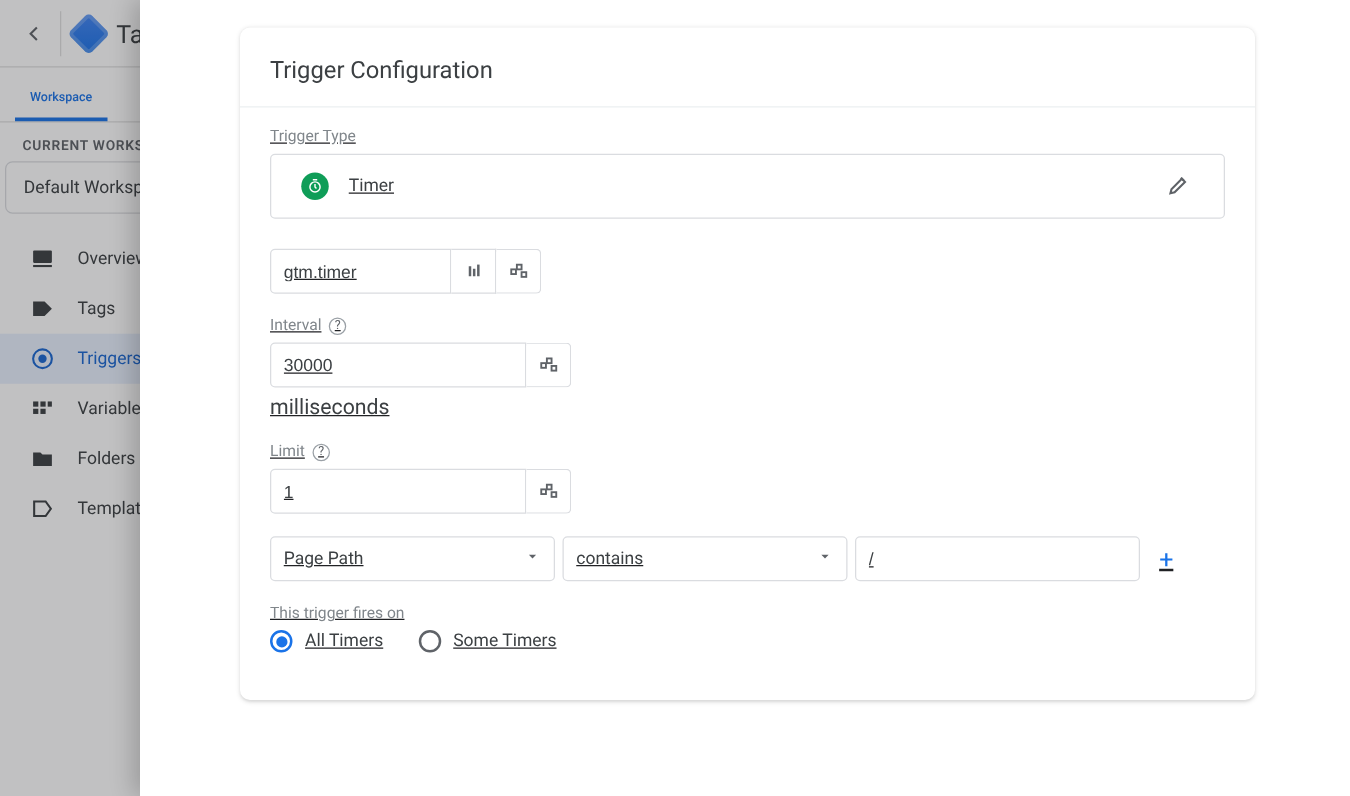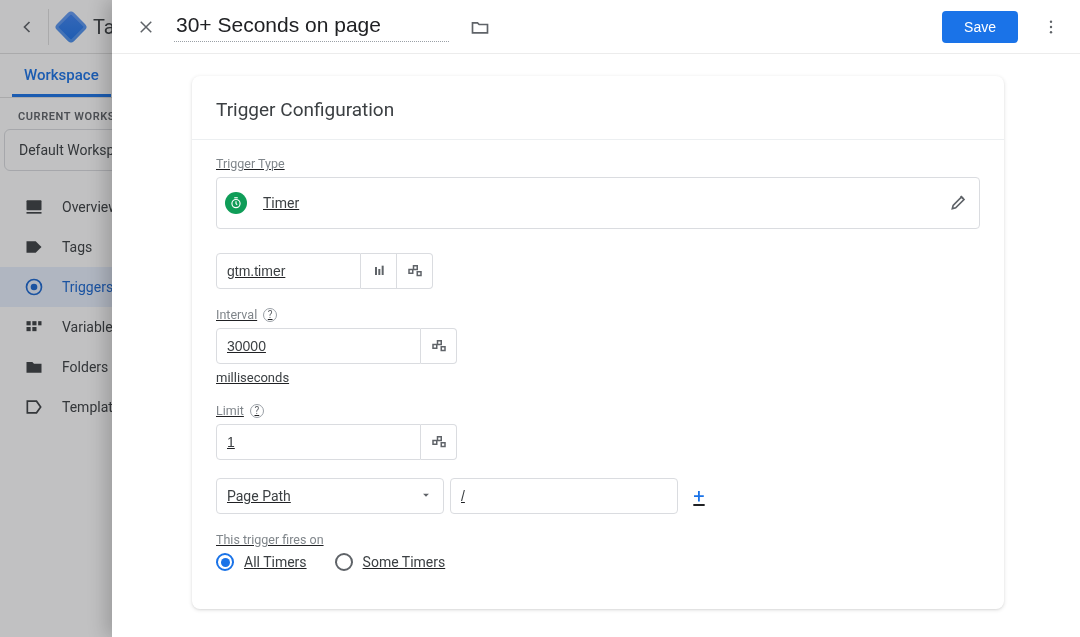--- a/index.html
+++ b/index.html
@@ -7,21 +7,21 @@
   .app { position: relative; width: 1080px; height: 637px; }
 
   
   .topbar { height: 54px; display: flex; align-items: center; border-bottom: 1px solid #e0e0e0; padding: 0 8px; }
   .icon-btn { width: 38px; height: 38px; display: flex; align-items: center; justify-content: center; color: #5f6368; cursor: pointer; border-radius: 50%; }
   .icon-btn svg { width: 20px; height: 20px; }
   .logo { width: 24px; height: 24px; transform: rotate(45deg); background: linear-gradient(135deg,#4285f4,#1a73e8); border-radius: 4px; margin: 0 10px 0 4px; box-shadow: inset 0 0 0 3px rgba(255,255,255,0.2); }
   .taghdr { font-size: 20px; color: #3c4043; }
 
   .tabbar { height: 44px; border-bottom: 1px solid #e0e0e0; display: flex; align-items: flex-end; padding-left: 12px; }
-  .tab { font-size: 15px; font-weight: 500; color: #1a73e8; padding: 12px 12px 10px; border-bottom: 3px solid #1a73e8; }
+  .tab { font-size: 10px; font-weight: 500; color: #1a73e8; padding: 12px 12px 10px; border-bottom: 3px solid #1a73e8; }
 
   .sidebar { width: 240px; }
   .ws-label { font-size: 11px; letter-spacing: 0.6px; font-weight: 600; color: #5f6368; padding: 12px 18px 6px; text-transform: uppercase; }
   .ws-select { margin: 0 0 10px 4px; border: 1px solid #dadce0; border-radius: 6px; padding: 12px 14px; font-size: 14px; color: #3c4043; width: 220px; background: #fff; }
   .navlist { padding-top: 6px; }
   .navitem { display: flex; align-items: center; gap: 18px; padding: 10px 18px 10px 24px; font-size: 14px; color: #3c4043; cursor: pointer; }
   .navitem.active { background: #e8f0fe; color: #1967d2; }
   .navitem .nicon { width: 20px; height: 20px; display: flex; align-items: center; justify-content: center; }
   .navitem .nicon svg { width: 20px; height: 20px; }
 
@@ -38,32 +38,32 @@
   .save-btn { background: #1a73e8; color: #fff; border: none; border-radius: 4px; padding: 0 22px; height: 32px; font-size: 14px; font-weight: 500; cursor: pointer; margin-right: 6px; }
   .more-btn { width: 38px; height: 38px; display:flex; align-items:center; justify-content:center; color:#5f6368; cursor:pointer; border-radius:50%; }
   .more-btn svg{width:18px;height:18px;}
 
   .panel-body { flex:1; overflow:auto; padding: 22px 60px 40px 80px; background: #fff; }
   .card { width: 812px; background:#fff; border-radius:8px; box-shadow: 0 1px 4px rgba(0,0,0,0.12), 0 1px 2px rgba(0,0,0,0.06); padding: 0; }
   .card-hd { font-size: 19px; color:#3c4043; padding: 22px 24px 18px; border-bottom: 1px solid #eceff1; }
   .card-bd { padding: 16px 24px 24px; text-decoration: underline; }
   .lbl { font-size: 12.5px; color:#80868b; margin-bottom: 6px; display:flex; align-items:center; gap:6px; }
   .help { width:14px; height:14px; border:1px solid #9aa0a6; border-radius:50%; display:inline-flex; align-items:center; justify-content:center; font-size:10px; color:#5f6368; cursor:pointer; }
-  .type-box { border:1px solid #dadce0; border-radius:4px; padding: 14px 8px; display:flex; align-items:center; gap: 16px; margin-bottom: 24px; }
+  .type-box { border:1px solid #dadce0; border-radius:4px; padding: 14px 24px; display:flex; align-items:center; gap: 16px; margin-bottom: 24px; }
   .type-ic { width:22px; height:22px; border-radius:50%; background:#0f9d58; display:flex; align-items:center; justify-content:center; }
   .type-ic svg { width:14px; height:14px; fill:#fff; stroke:#fff; }
   .type-name { font-size:14px; color:#3c4043; flex:1; }
   .edit-ic { width:22px; height:22px; color:#5f6368; cursor:pointer; }
   .edit-ic svg{width:20px;height:20px;}
 
   .field-row { display:flex; align-items:center; gap:0; margin-bottom: 4px; }
   .tinput { border:1px solid #dadce0; border-radius:4px 0 0 4px; height:36px; padding: 0 10px; font-size:14px; color:#3c4043; width: 205px; outline:none; }
   .mid-btn { width:36px; height:36px; border:1px solid #dadce0; border-left:none; display:flex; align-items:center; justify-content:center; color:#5f6368; cursor:pointer; background:#fff; }
   .end-btn { width:36px; height:36px; border:1px solid #dadce0; border-left:none; display:flex; align-items:center; justify-content:center; color:#5f6368; cursor:pointer; border-radius:0 4px 4px 0; background:#fff; }
-  .sub { font-size:13px; color:#3c4043; margin-top:6px; }
+  .sub { font-size:17px; color:#3c4043; margin-top:6px; }
   .block { margin-bottom: 18px; }
 
   .cond-row { display:flex; align-items:center; gap:6px; }
   .select { border:1px solid #dadce0; border-radius:4px; height:36px; padding: 8px 10px; font-size:14px; color:#3c4043; display:flex; align-items:center; justify-content:space-between; background:#fff; cursor:pointer; }
   .caret svg { width:14px; height:14px; color:#5f6368; }
   .add-btn { width:30px; height:30px; display:flex; align-items:center; justify-content:center; color:#1a73e8; cursor:pointer; border-radius:50%; font-size:20px; }
 
   .radio-row { display:flex; align-items:center; gap: 28px; margin-top:6px; }
   .radio { display:flex; align-items:center; gap:10px; font-size:14px; color:#3c4043; cursor:pointer; }
   .rdot { width:18px; height:18px; border:2px solid #5f6368; border-radius:50%; display:flex; align-items:center; justify-content:center; }
@@ -144,42 +144,20 @@
               <path d="M4 5h11l5 7-5 7H4z"></path>
             </svg>
           </span>
           <span>Templates</span>
         </div>
       </div>
   </div>
 
   <div class="scrim"></div>
   <div class="panel">
-    <div class="panel-head">
-      <div class="close-btn">
-        <svg viewBox="0 0 24 24" fill="none" stroke="currentColor" stroke-width="2">
-            <path d="M5 5l14 14M19 5L5 19"></path>
-          </svg>
-      </div>
-      <input class="title-input" value="30+ Seconds on page" style="">
-      <div class="folder-btn">
-        <svg viewBox="0 0 24 24" fill="none" stroke="currentColor" stroke-width="2">
-            <path d="M3 7h6l2 2h10v10H3z"></path>
-          </svg>
-      </div>
-      <div class="spacer"></div>
-      <button class="save-btn">Save</button>
-      <div class="more-btn">
-        <svg viewBox="0 0 24 24" fill="currentColor">
-            <circle cx="12" cy="5" r="1.6"></circle>
-            <circle cx="12" cy="12" r="1.6"></circle>
-            <circle cx="12" cy="19" r="1.6"></circle>
-          </svg>
-      </div>
-    </div>
     <div class="panel-body">
       <div class="card">
         <div class="card-hd">Trigger Configuration</div>
         <div class="card-bd">
 
           <div class="lbl">Trigger Type</div>
           <div class="type-box">
             <div class="type-ic">
               <svg viewBox="0 0 24 24">
                   <circle cx="12" cy="13" r="7" fill="none" stroke="#fff" stroke-width="2"></circle>
@@ -248,20 +226,26 @@
                     <rect x="15" y="13" width="5" height="5"></rect>
                   </svg>
               </div>
             </div>
           </div>
 
           <div class="block">
             <div class="cond-row">
               <div class="select" style="width:228px">
                 <span>Page Path</span>
+                <span class="caret"><svg viewBox="0 0 24 24" fill="currentColor">
+                      <path d="M7 10l5 5 5-5z"></path>
+                    </svg></span>
+              </div>
+              <div class="select" style="width:228px">
+                <span>contains</span>
                 <span class="caret"><svg viewBox="0 0 24 24" fill="currentColor">
                       <path d="M7 10l5 5 5-5z"></path>
                     </svg></span>
               </div>
               <input class="tinput" style="width: 228px; border-radius: 4px;" value="/">
               <div class="add-btn">+</div>
             </div>
           </div>
 
           <div class="block" style="margin-bottom:14px">

